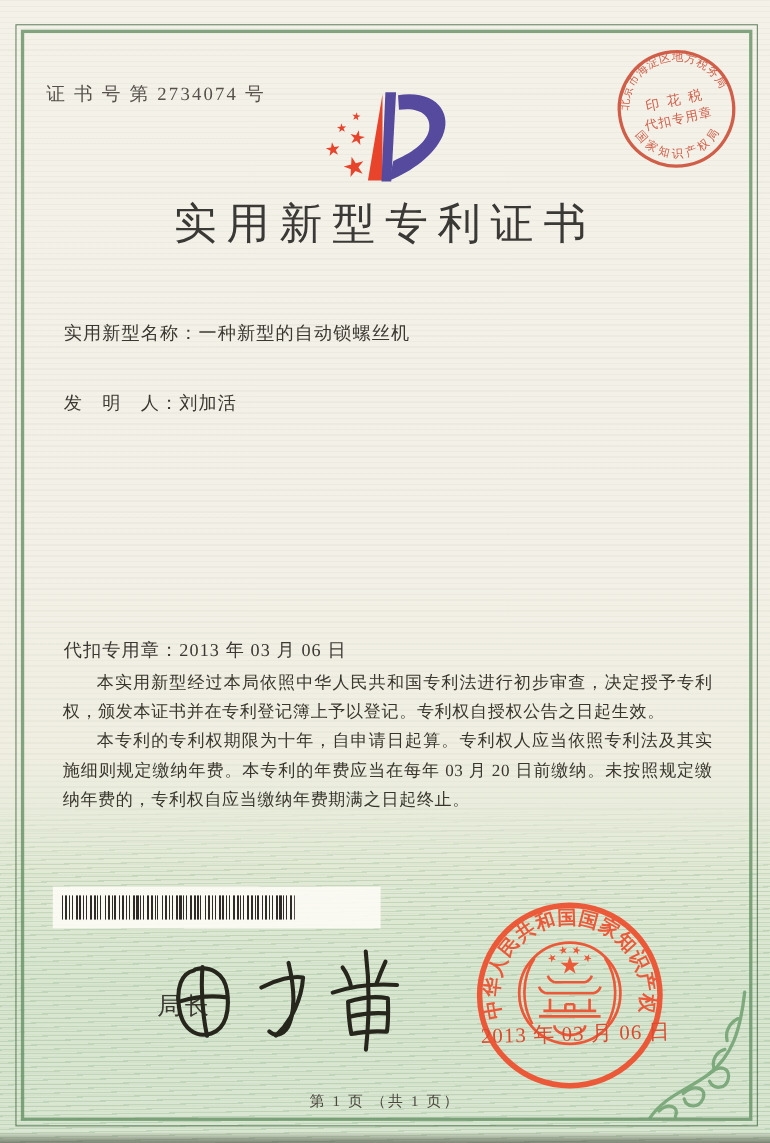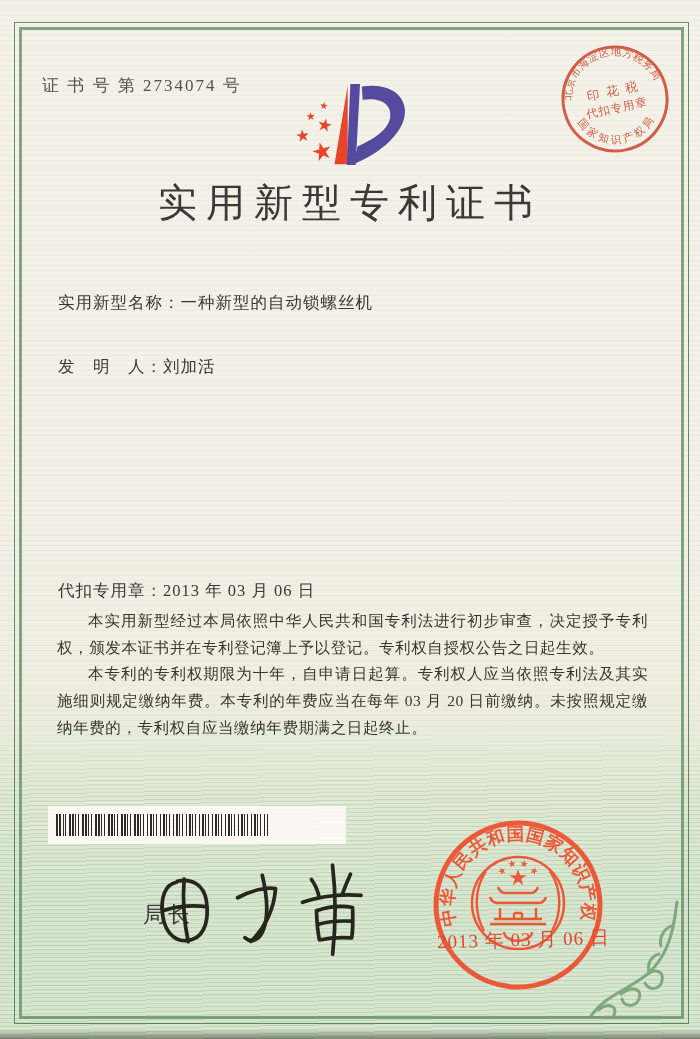--- a/index.html
+++ b/index.html
@@ -158,15 +158,16 @@
     <g fill="none" stroke="#6fa070" stroke-width="3" stroke-linecap="round" opacity="0.85">
       <path d="M98,6 C94,42 86,64 66,80 C46,95 26,100 12,120"></path>
       <path d="M66,80 C76,71 85,75 83,85 C81,94 70,95 66,87"></path>
       <path d="M42,98 C53,89 64,93 60,103 C56,112 45,111 43,103"></path>
       <path d="M20,114 C29,106 39,110 35,119"></path>
       <path d="M92,30 C84,34 80,42 82,50"></path>
       <path d="M80,58 C72,60 68,68 70,75"></path>
     </g>
   </svg>
 
+  <div class="footer">第 1 页 （共 1 页）</div>
 
   <div class="photo-shadow"></div>
 </div>
 
 </body></html>

